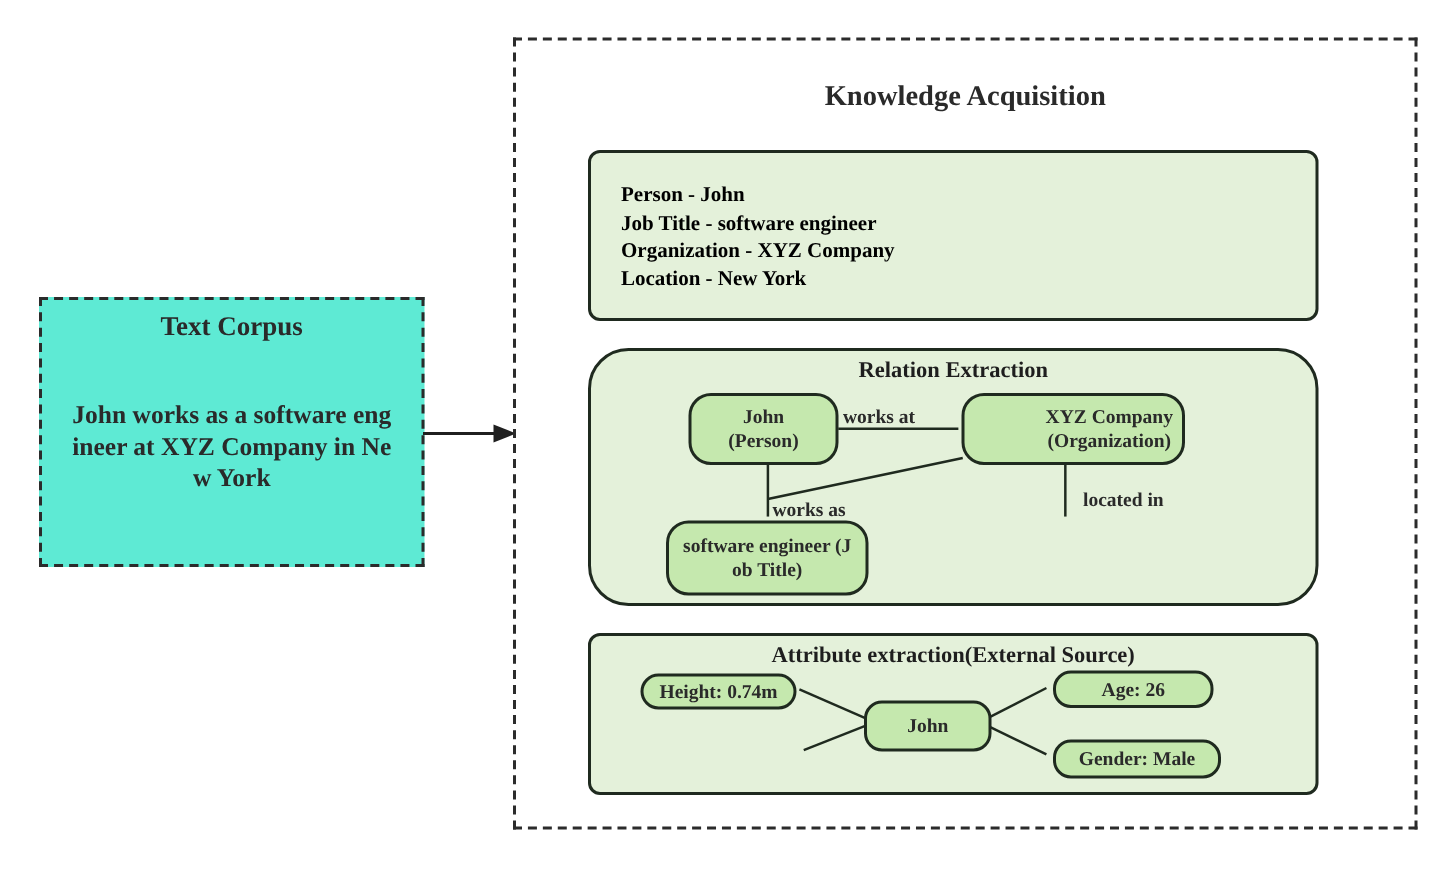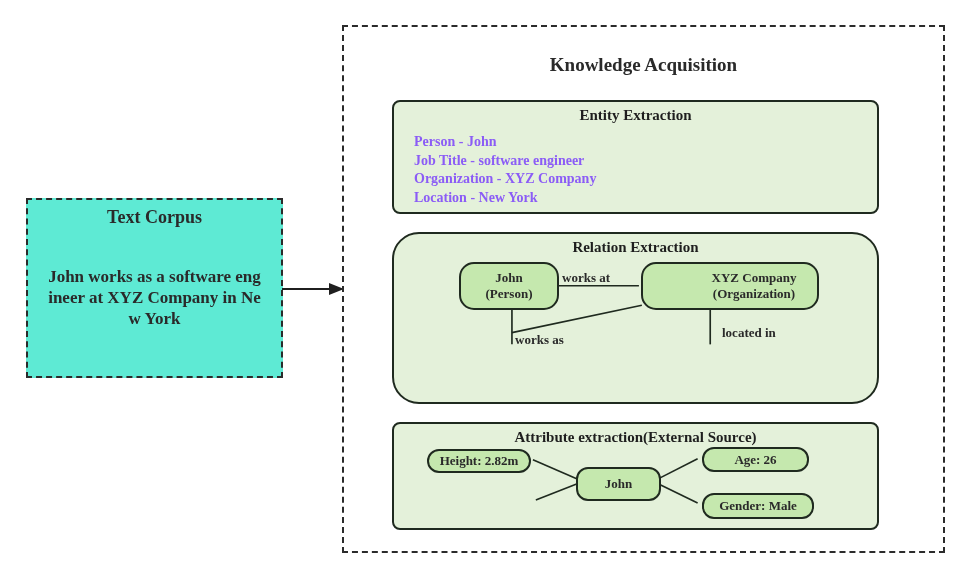--- a/index.html
+++ b/index.html
@@ -78,45 +78,45 @@
   .section-attr     { top: 395px; height: 108px; }
   .section-title {
     position: absolute;
     left: 0; right: 0; top: 5px;
     text-align: center;
     font-size: 15px;
     color: #1e1e1e;
   }
   .entity-lines {
     position: absolute;
-    left: 20px; top: 31px;
+    left: 20px; top: 20px;
     font-size: 14px;
     line-height: 18.5px;
-    color: #8b5cf6;
+    color: #000000;
   }
 
   
   .gnode {
     position: absolute;
     background: #c5e8ae;
     border: 2px solid #1f2a1f;
     border-radius: 15px;
     display: flex;
     align-items: center;
     justify-content: center;
     text-align: center;
     font-size: 13px;
     line-height: 16px;
     color: #2a2a2a;
   }
   .gnode-sm { border-radius: 12px; }
 
   
   .node-john-person   { left: 65px;  top: 28px;  width: 100px; height: 48px; }
-  .node-xyz-company   { left: 247px; top: 28px;  width: 178px; height: 48px; padding-left: 48px; }
+  .node-xyz-company   { left: 247px; top: 28px;  width: 149px; height: 48px; padding-left: 48px; }
   .node-sw-engineer   { left: 50px;  top: 113px; width: 135px; height: 50px; }
   .node-new-york      { left: 258px; top: 113px; width: 130px; height: 50px; }
 
   
   .node-height { left: 33px;  top: 25px; width: 104px; height: 24px; }
   .node-weight { left: 30px;  top: 66px; width: 110px; height: 26px; }
   .node-john-a { left: 182px; top: 43px; width: 85px;  height: 34px; }
   .node-age    { left: 308px; top: 23px; width: 107px; height: 25px; }
   .node-gender { left: 308px; top: 69px; width: 112px; height: 26px; }
 
@@ -150,21 +150,20 @@
 
   <svg class="flow-arrow" viewBox="0 0 64 20">
     <line x1="1" y1="10" x2="50" y2="10" stroke="#1f1f1f" stroke-width="2"></line>
     <polygon points="48,4 63,10 48,16" fill="#1f1f1f"></polygon>
   </svg>
 
   <div class="ka-box">
     <div class="ka-title">Knowledge Acquisition</div>
 
     <div class="section section-entity">
-      <div class="section-title">Entity Extraction</div>
       <div class="entity-lines">
         <div>Person - John</div>
         <div>Job Title - software engineer</div>
         <div>Organization - XYZ Company</div>
         <div>Location - New York</div>
       </div>
     </div>
 
     <div class="section section-relation">
       <div class="section-title">Relation Extraction</div>
@@ -173,35 +172,37 @@
         <line x1="165" y1="53" x2="247" y2="53" stroke="#1f2a1f" stroke-width="1.7"></line>
         <line x1="117" y1="76" x2="117" y2="113" stroke="#1f2a1f" stroke-width="1.7"></line>
         <line x1="117" y1="101" x2="250" y2="73" stroke="#1f2a1f" stroke-width="1.7"></line>
         <line x1="320" y1="76" x2="320" y2="113" stroke="#1f2a1f" stroke-width="1.7"></line>
       </svg>
 
       <div class="gnode node-john-person pre">John
 (Person)</div>
       <div class="gnode node-xyz-company pre">XYZ Company
 (Organization)</div>
+      <div class="gnode node-sw-engineer pre">software engineer (J
+ob Title)</div>
 
       <div class="edge-label label-works-at">works at</div>
       <div class="edge-label label-works-as">works as</div>
       <div class="edge-label label-located-in">located in</div>
     </div>
 
     <div class="section section-attr">
       <div class="section-title">Attribute extraction(External Source)</div>
 
       <svg class="edges-svg" viewBox="0 0 487 108">
         <line x1="137" y1="37" x2="183" y2="57" stroke="#1f2a1f" stroke-width="1.7"></line>
         <line x1="140" y1="79" x2="183" y2="62" stroke="#1f2a1f" stroke-width="1.7"></line>
         <line x1="267" y1="57" x2="308" y2="36" stroke="#1f2a1f" stroke-width="1.7"></line>
         <line x1="267" y1="62" x2="308" y2="82" stroke="#1f2a1f" stroke-width="1.7"></line>
       </svg>
 
-      <div class="gnode gnode-sm node-height">Height: 2.82m</div>
+      <div class="gnode gnode-sm node-height">Height: 0.74m</div>
       <div class="gnode gnode-sm node-john-a">John</div>
       <div class="gnode gnode-sm node-age">Age: 26</div>
       <div class="gnode gnode-sm node-gender">Gender: Male</div>
     </div>
   </div>
 </div>
 
 </body></html>

